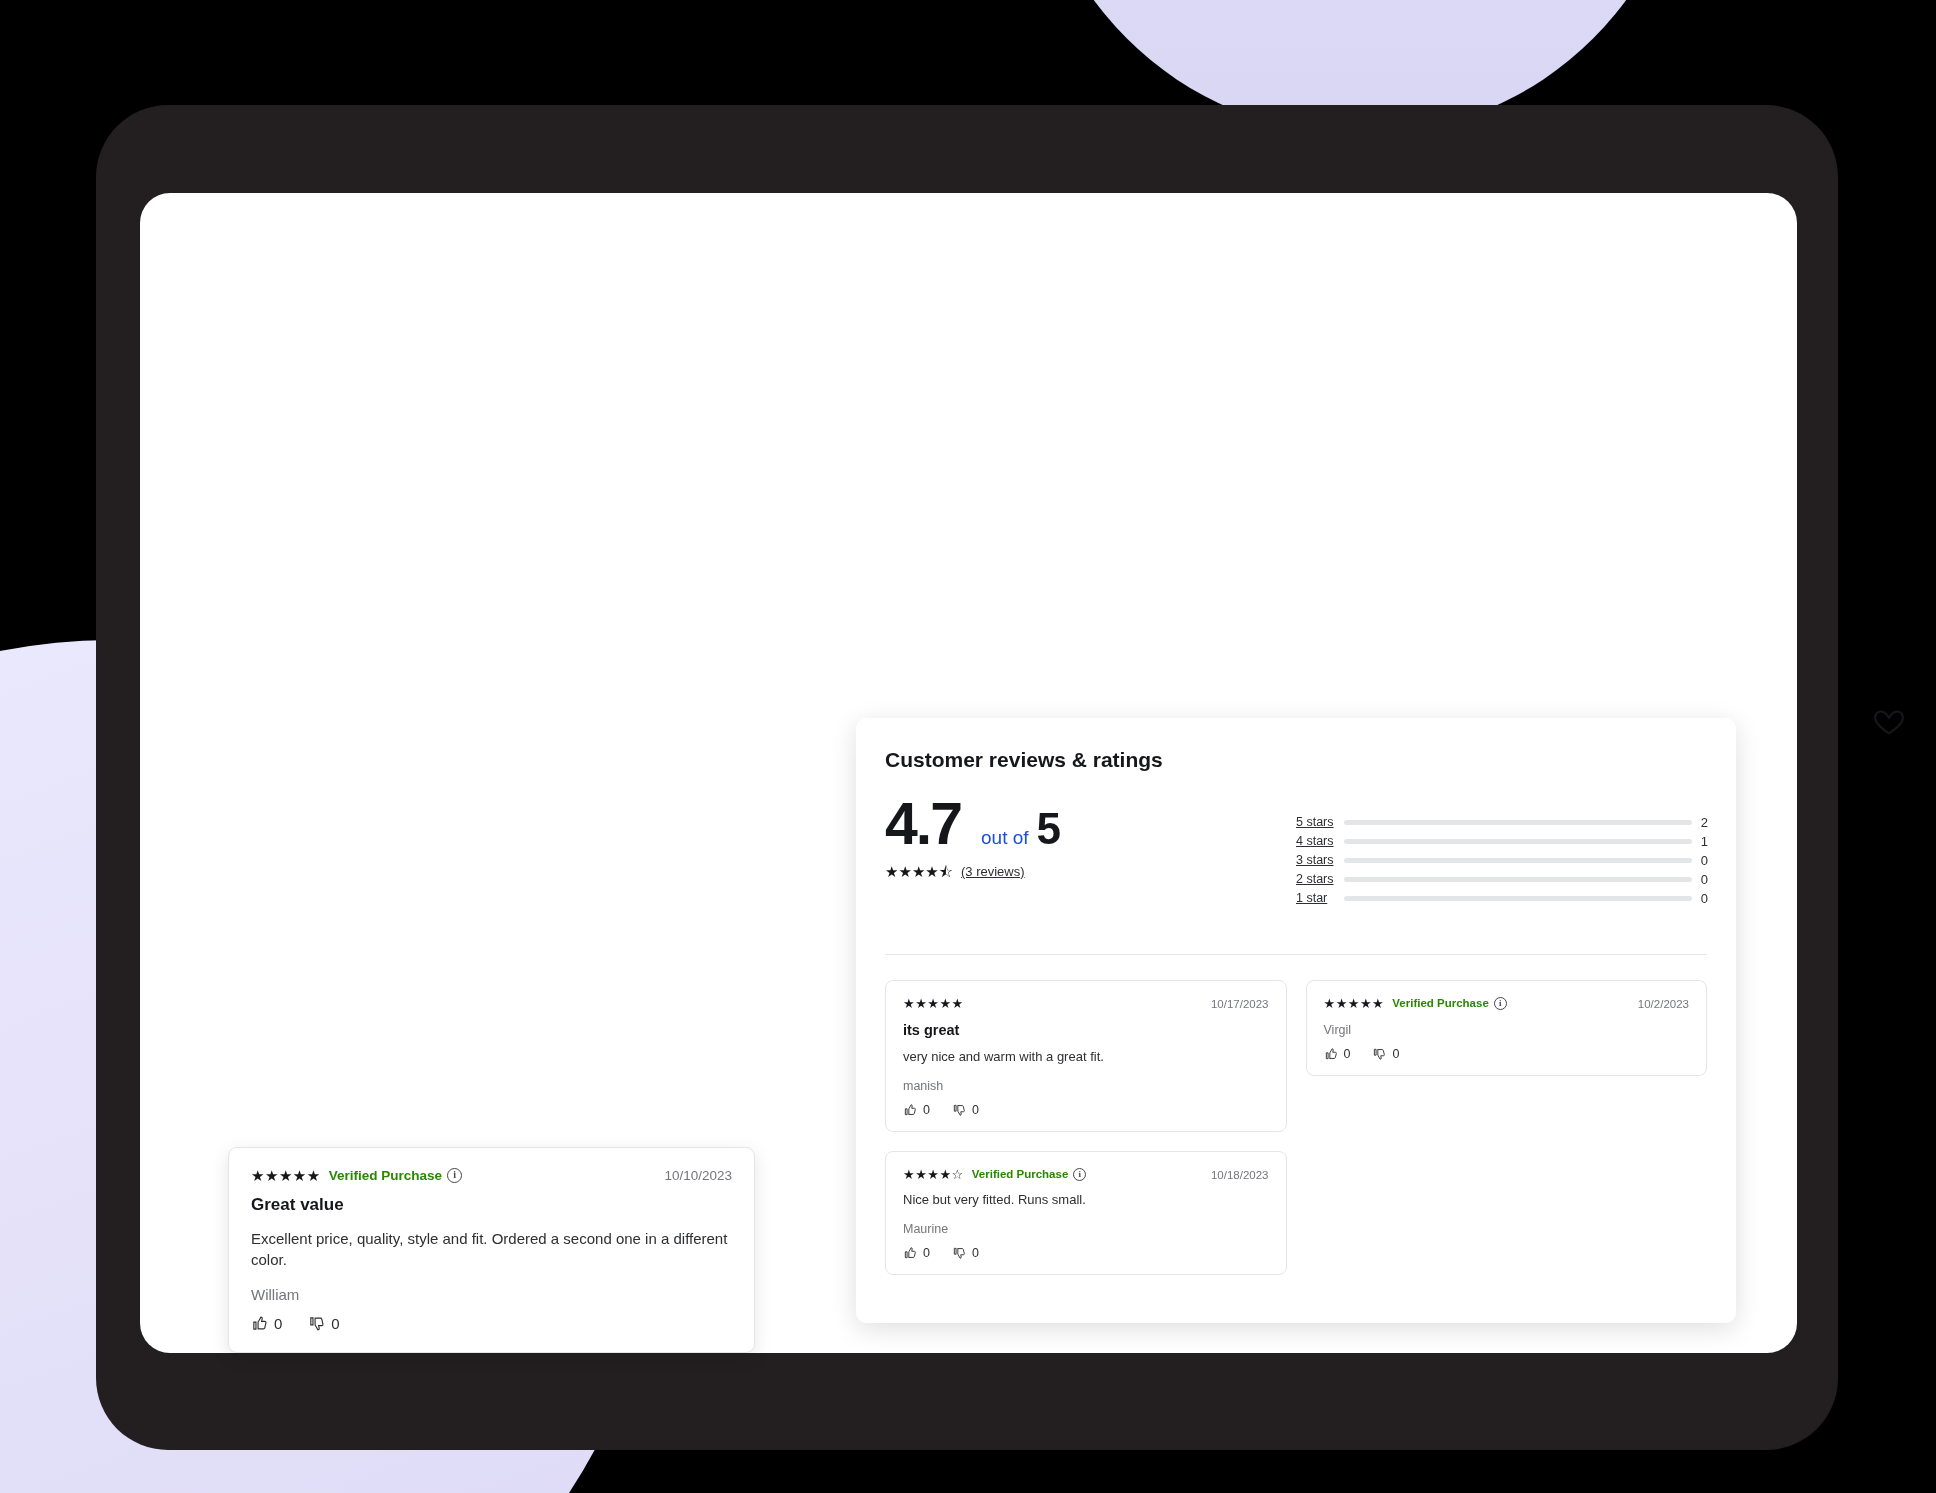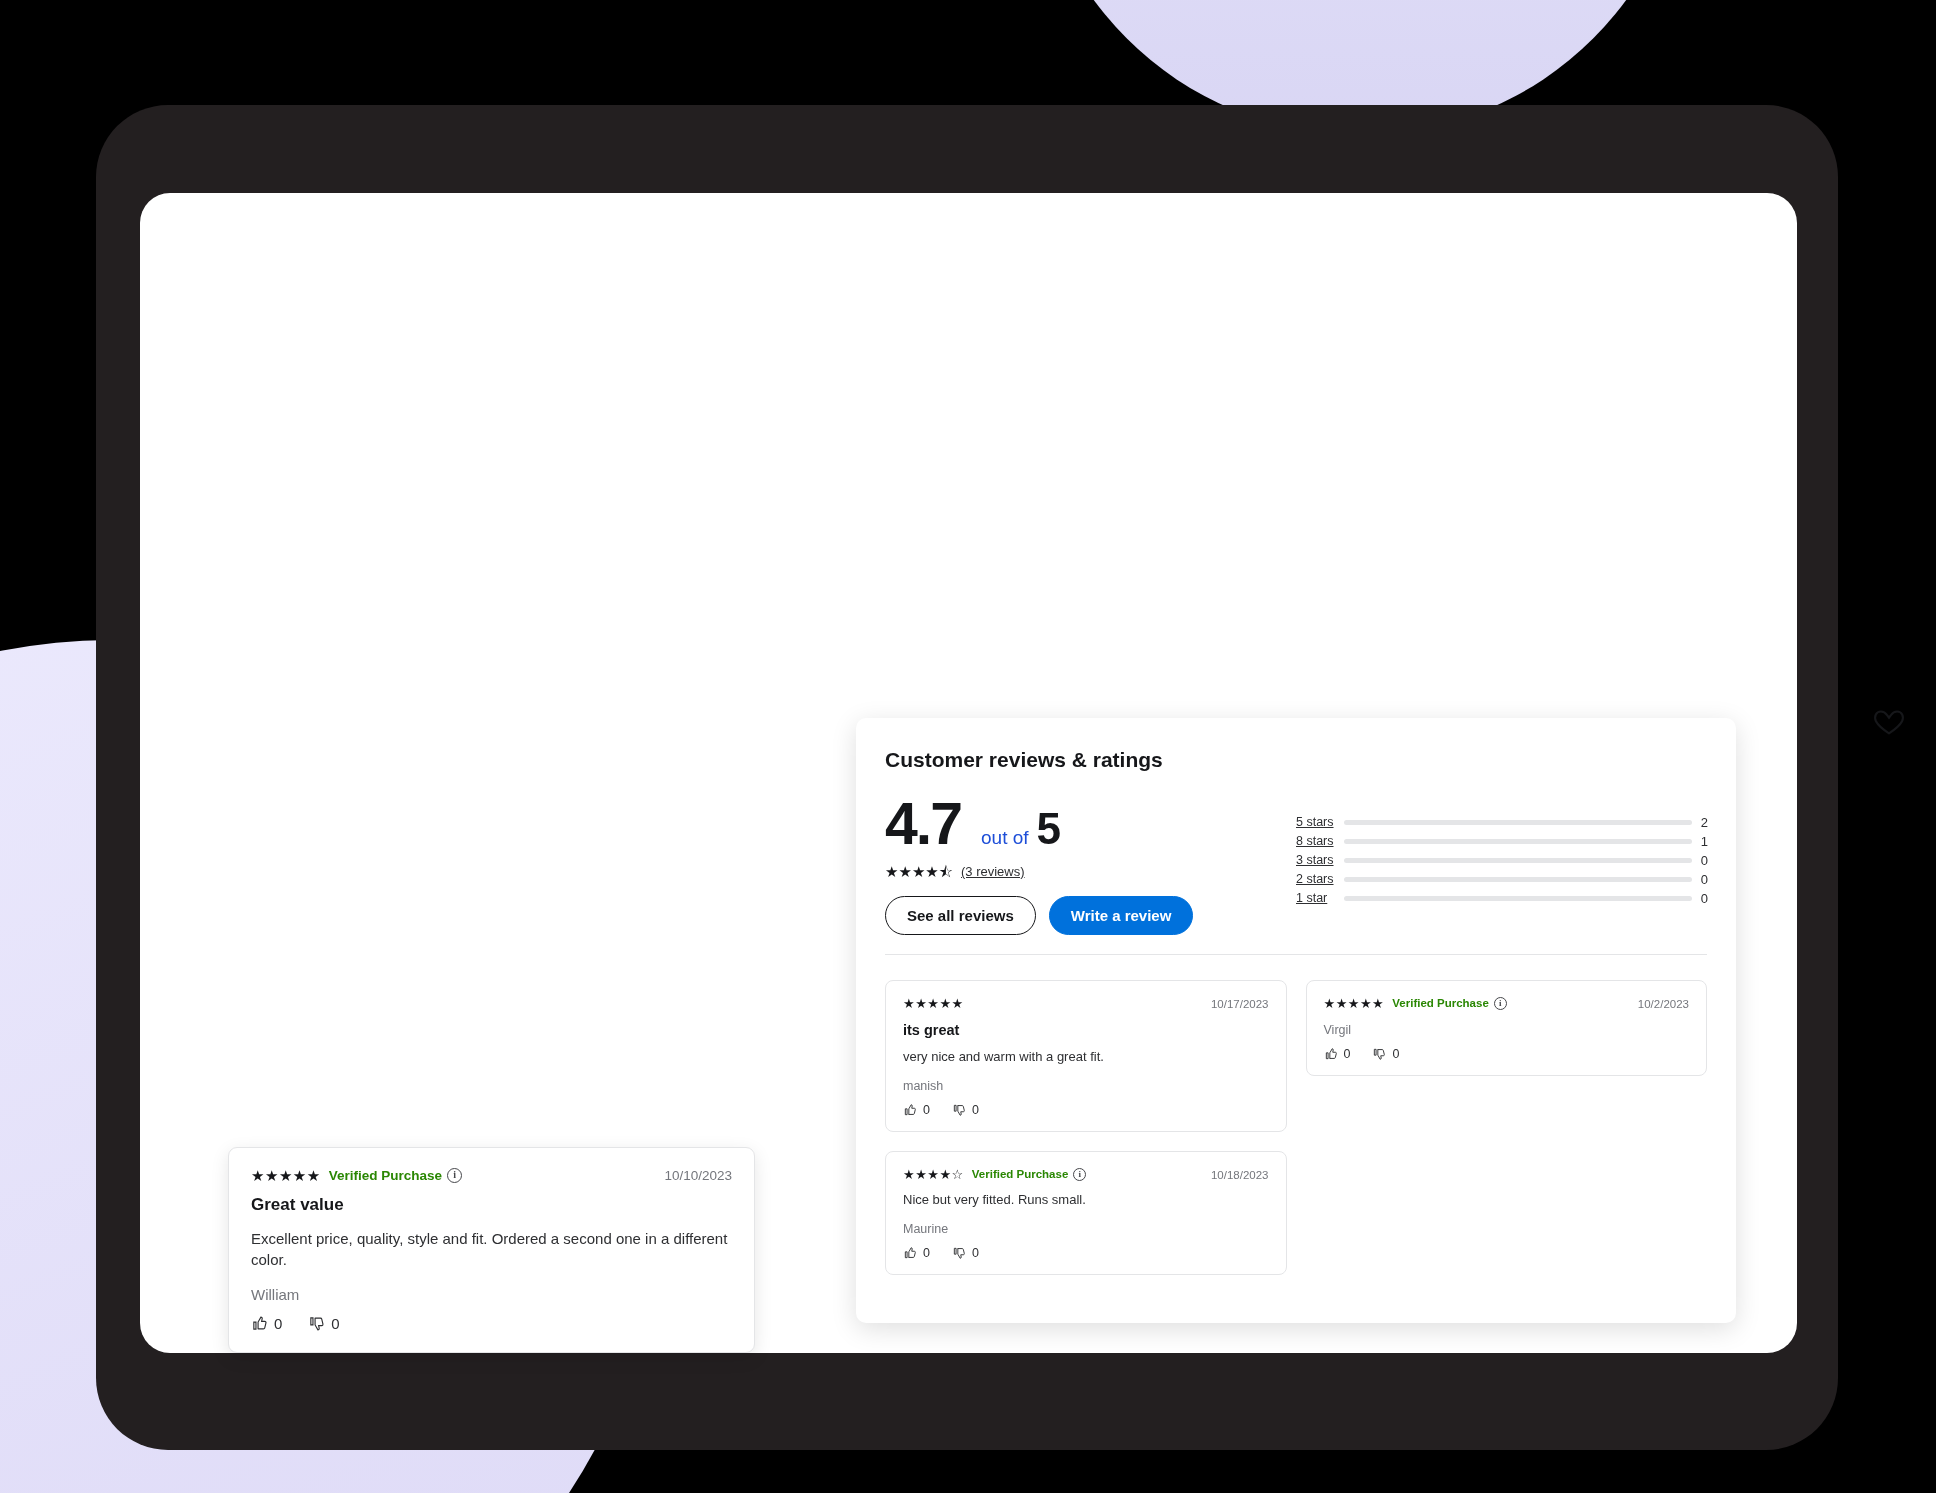--- a/index.html
+++ b/index.html
@@ -508,34 +508,30 @@
   <div id="score-block">
     <div class="score-line">
       <span class="score-num">4.7</span>
       <span class="score-outof">out of</span>
       <span class="score-max">5</span>
     </div>
     <div id="score-stars-row">
       <span class="stars">★★★★⯪</span>
       <span class="reviews-link">(3 reviews)</span>
     </div>
-    <div id="review-btns">
-      <button class="btn" id="see-all-reviews-button">See all reviews</button>
-      <button class="btn" id="write-review-button">Write a review</button>
-    </div>
   </div>
 
   <div id="histogram">
       <div class="hist-row">
         <span class="hist-label">5 stars</span>
         <span class="hist-track"><span class="hist-fill" style="width: 66%;"></span></span>
         <span class="hist-count">2</span>
       </div>
       <div class="hist-row">
-        <span class="hist-label">8 stars</span>
+        <span class="hist-label">4 stars</span>
         <span class="hist-track"><span class="hist-fill" style="width: 33%;"></span></span>
         <span class="hist-count">1</span>
       </div>
       <div class="hist-row">
         <span class="hist-label">3 stars</span>
         <span class="hist-track"><span class="hist-fill" style="width: 0%;"></span></span>
         <span class="hist-count">0</span>
       </div>
       <div class="hist-row">
         <span class="hist-label">2 stars</span>

